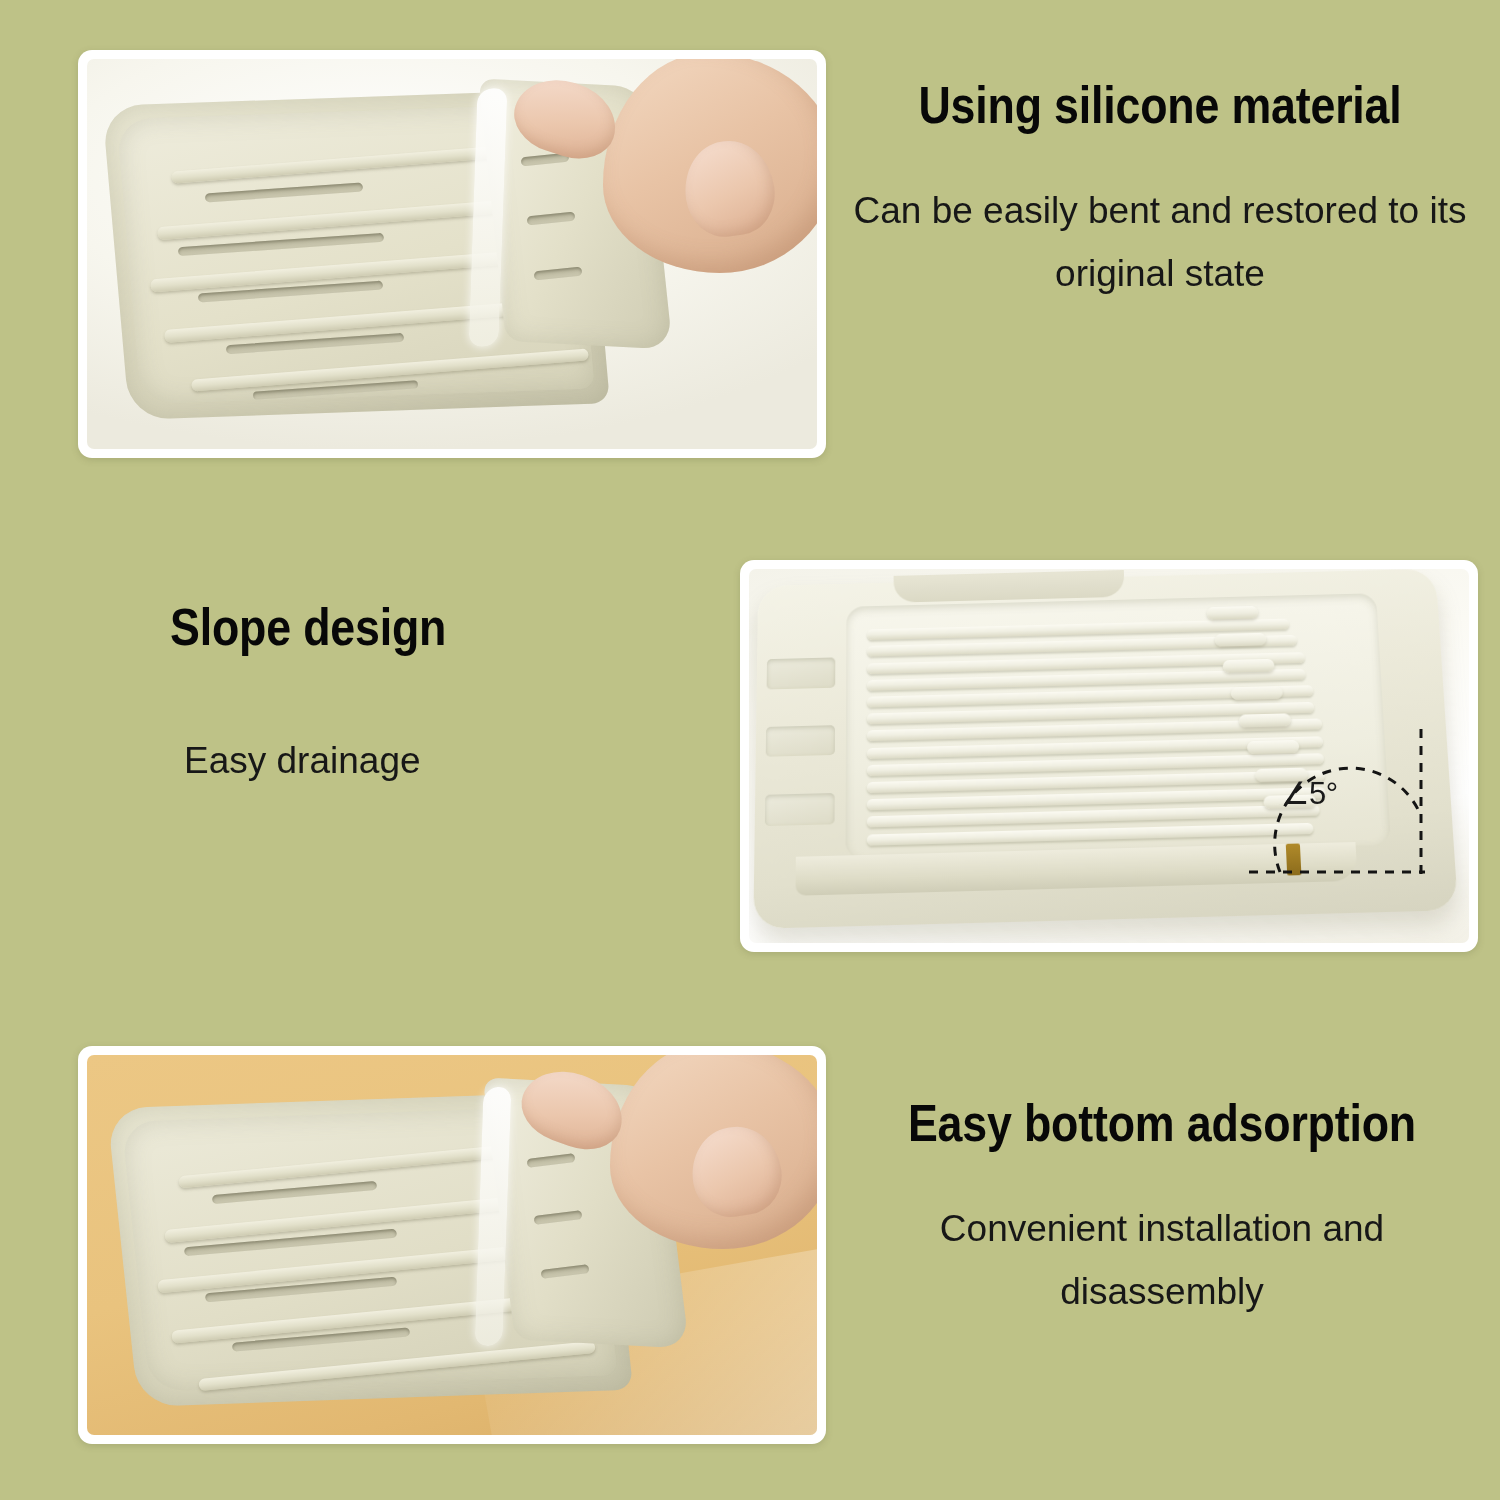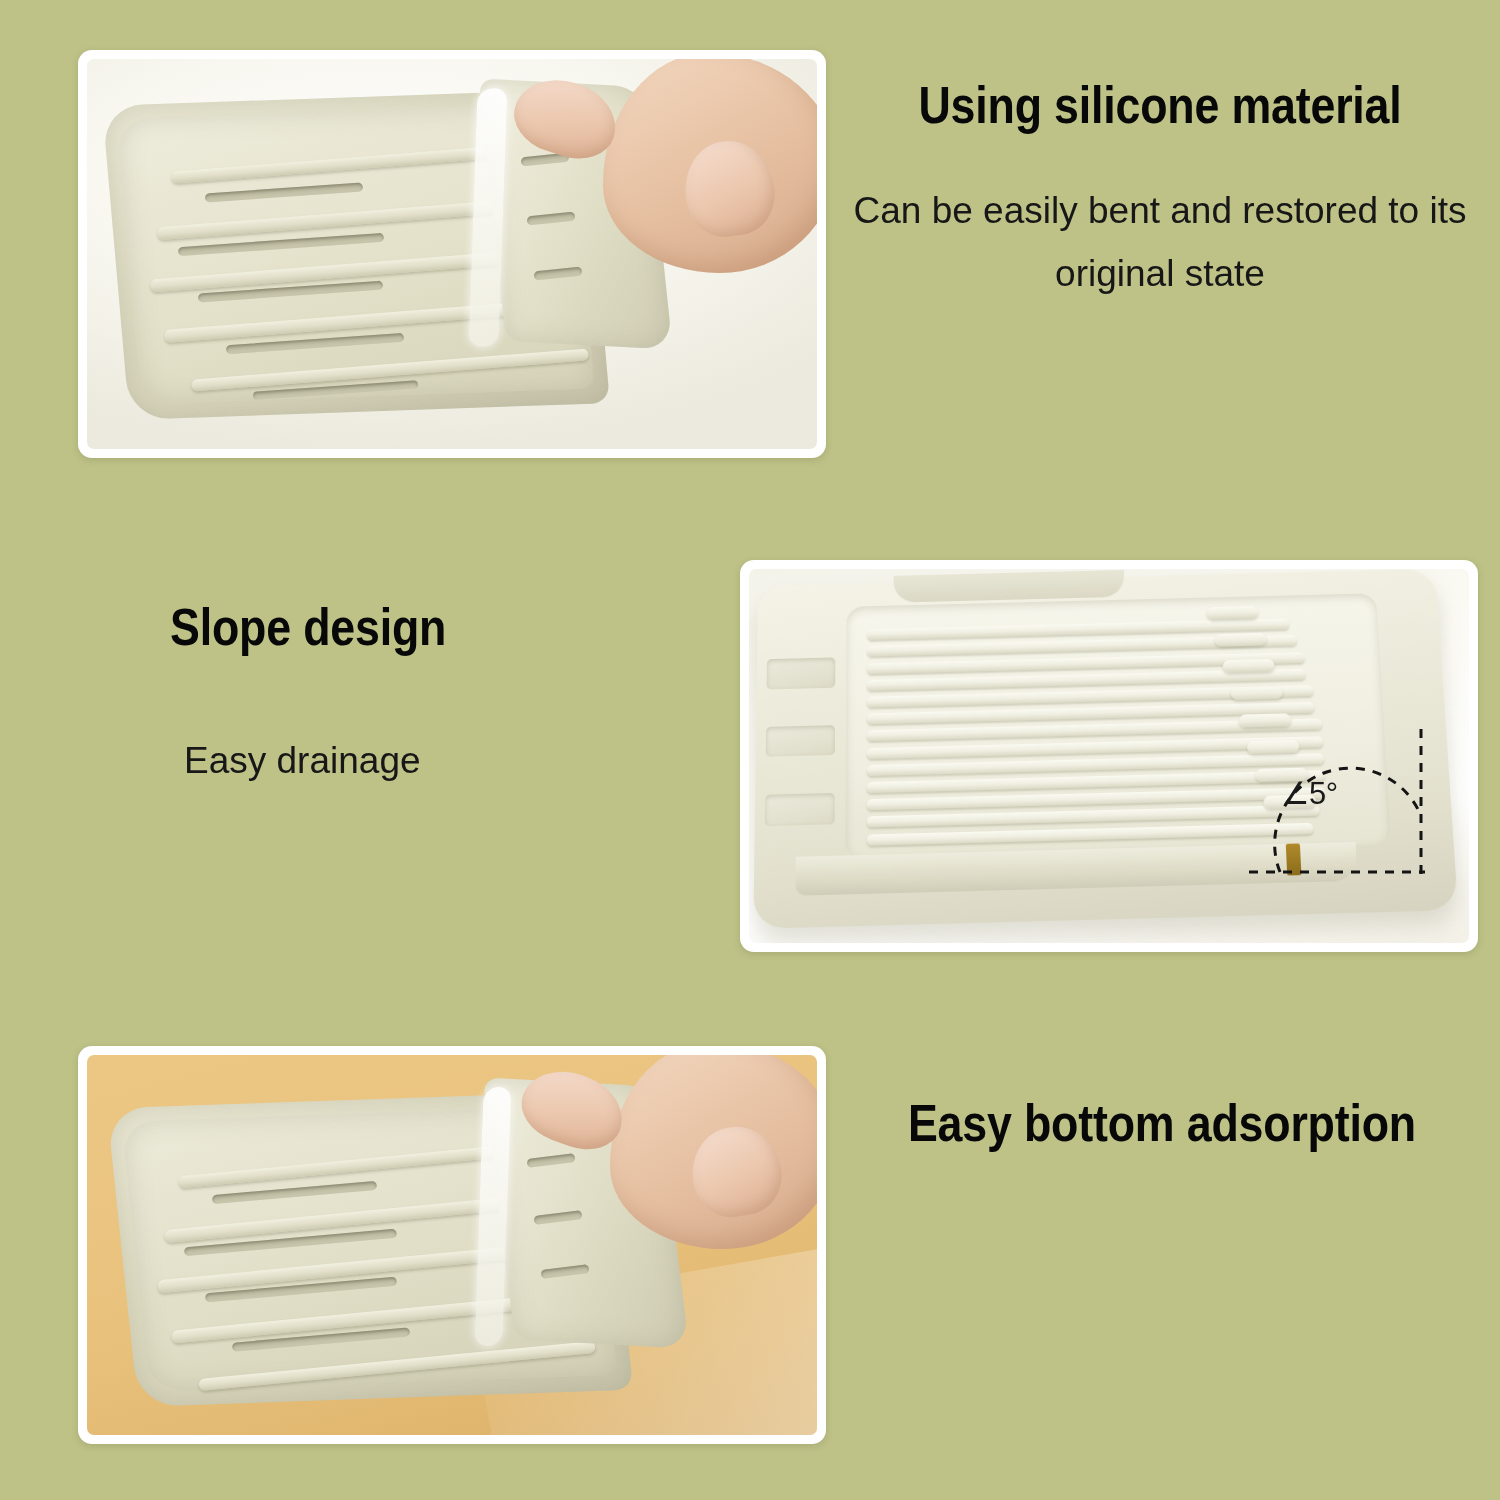--- a/index.html
+++ b/index.html
@@ -365,15 +365,16 @@
 
         <div class="hand" style="left:73%; top:-8%; width:33%; height:58%;"></div>
         <div class="finger" style="left:60%; top:1%; width:15%; height:20%; transform: rotate(20deg);"></div>
         <div class="finger" style="left:85%; top:16%; width:13%; height:25%; transform: rotate(-9deg);"></div>
       </div>
     </div>
   </div>
 
   <div class="text-block" id="text-bottom">
     <h2 class="headline">Easy bottom adsorption</h2>
+    <p class="subline">Convenient installation and disassembly</p>
   </div>
 
 </div>
 
 </body></html>

